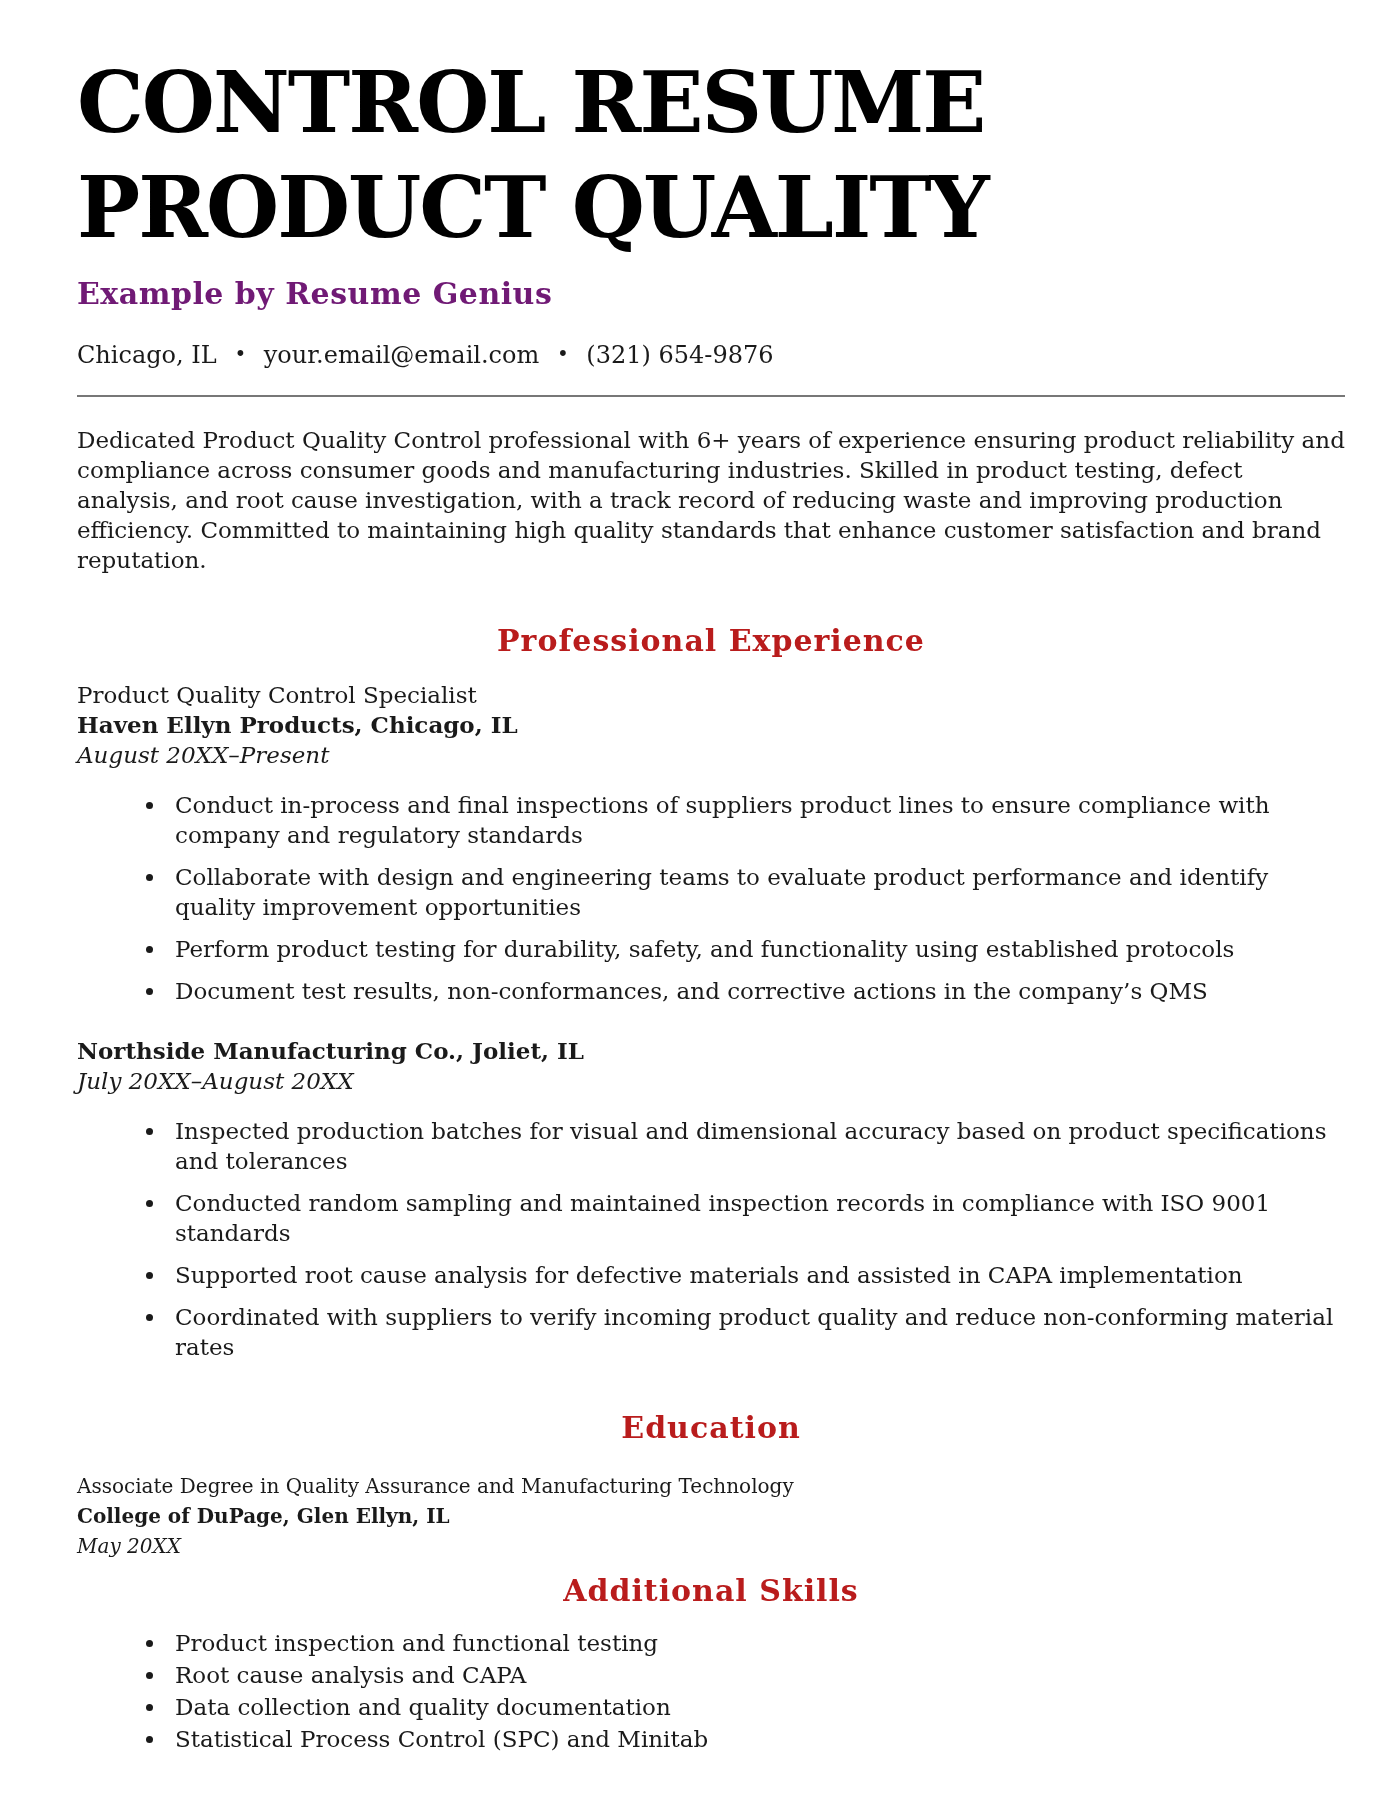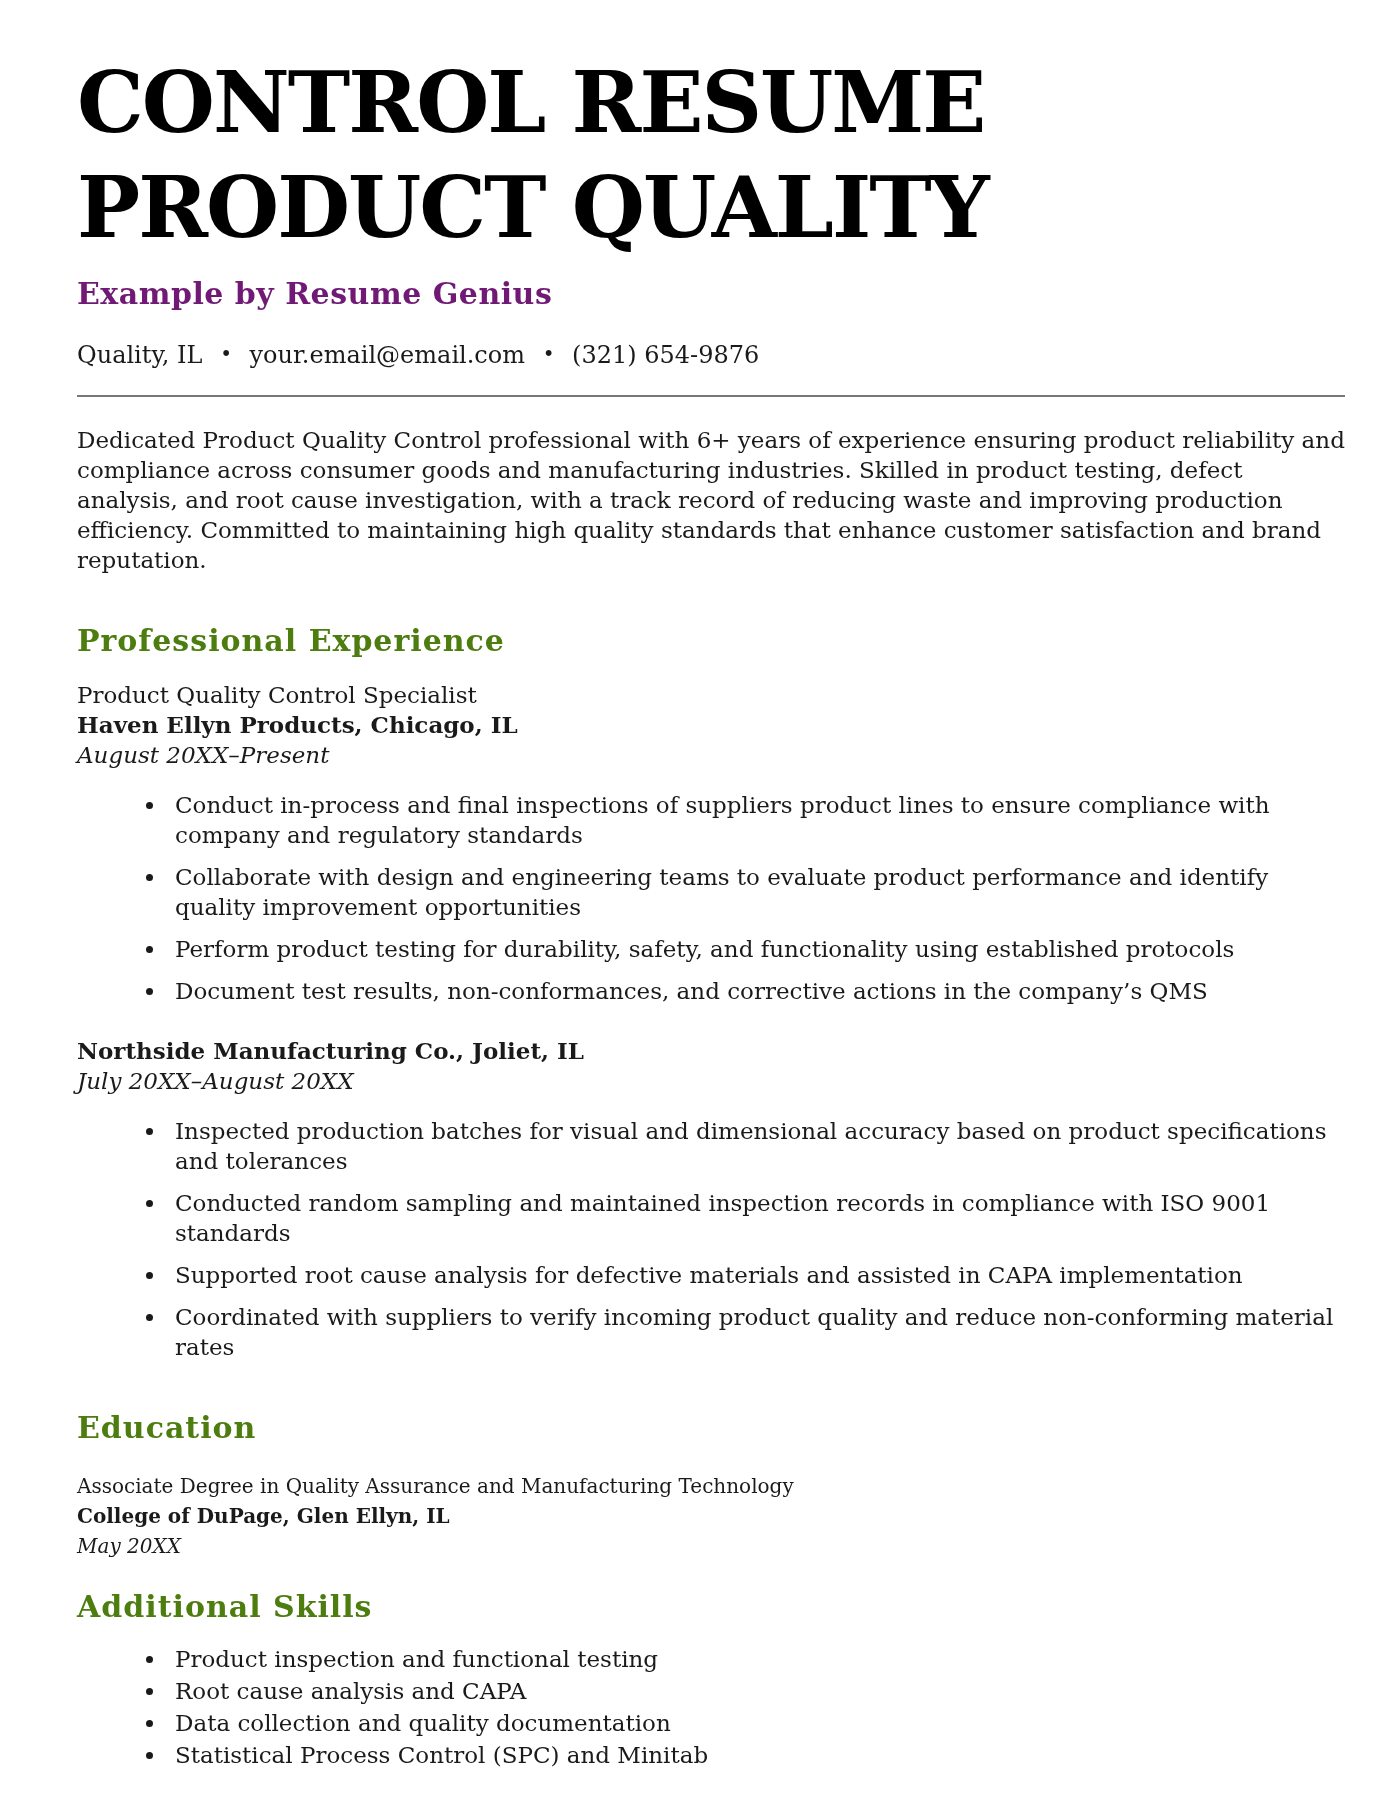--- a/index.html
+++ b/index.html
@@ -50,23 +50,24 @@
   .summary {
     margin: 28px 0 0 0;
     font-size: 23px;
     line-height: 30px;
   }
   .section-heading {
     margin: 48px 0 0 0;
     font-size: 30px;
     font-weight: bold;
     letter-spacing: 1px;
-    color: #4d7c0f;
+    color: #b91c1c;
+    text-align: center;
   }
-  .skills .section-heading { margin-top: 28px; }
+  .skills .section-heading { margin-top: 12px; }
   .job { margin-top: 22px; font-size: 23px; line-height: 30px; }
   .job + .job { margin-top: 30px; }
   .job-title { }
   .job-company { font-weight: bold; }
   .job-dates { font-style: italic; }
   ul.bullets {
     margin: 20px 0 0 0;
     padding: 0 0 0 90px;
     font-size: 23px;
     line-height: 30px;
@@ -86,21 +87,21 @@
 
 <div class="page">
 
   <header>
     <h1 class="title">
       <span class="title-line">CONTROL RESUME</span>
       <span class="title-line">PRODUCT QUALITY</span>
     </h1>
     <div class="subtitle">Example by Resume Genius</div>
     <div class="contact">
-      <span>Quality, IL</span>
+      <span>Chicago, IL</span>
       <span class="sep">•</span>
       <span>your.email@email.com</span>
       <span class="sep">•</span>
       <span>(321) 654-9876</span>
     </div>
     <hr class="rule">
     <p class="summary">Dedicated Product Quality Control professional with 6+ years of experience ensuring product reliability and compliance across consumer goods and manufacturing industries. Skilled in product testing, defect analysis, and root cause investigation, with a track record of reducing waste and improving production efficiency. Committed to maintaining high quality standards that enhance customer satisfaction and brand reputation.</p>
   </header>
 
   <section class="experience">

